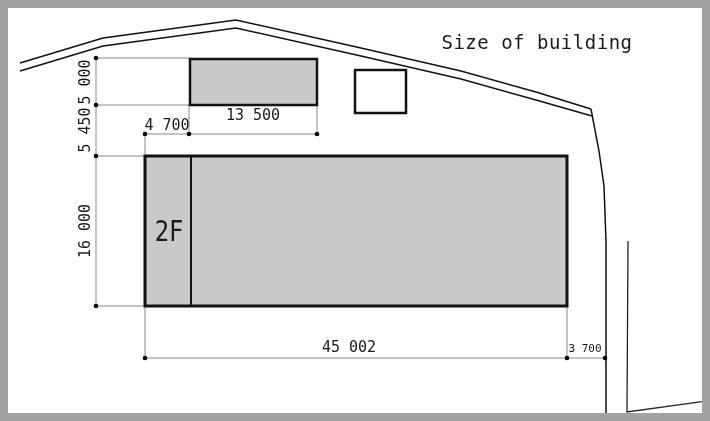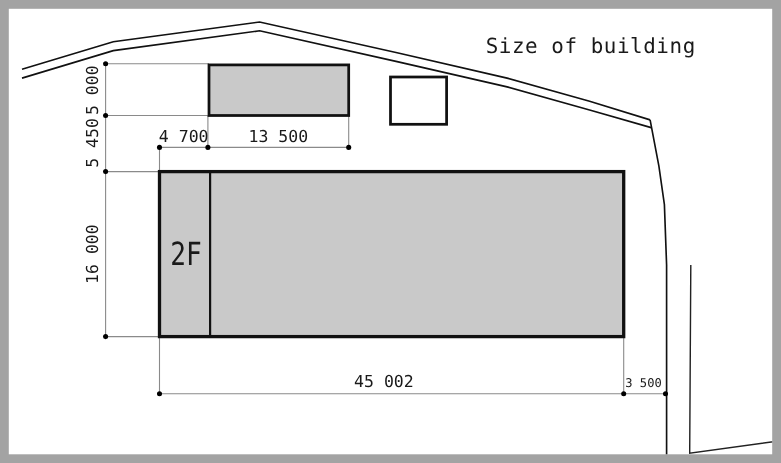--- a/index.html
+++ b/index.html
@@ -76,19 +76,19 @@
     </g>
   </svg>
 
   <span class="lbl title" style="left:433px;top:25px;width:192px;text-align:center;position:absolute;">Size of building</span>
 
   <span class="lbl dim vert" style="left:77px;top:74px;">5 000</span>
   <span class="lbl dim vert" style="left:77px;top:122px;">5 450</span>
   <span class="lbl dim vert" style="left:77px;top:223px;">16 000</span>
 
   <span class="lbl dim center" style="left:159px;top:117px;">4 700</span>
-  <span class="lbl dim center" style="left:245px;top:117px;">13 500</span>
+  <span class="lbl dim center" style="left:245px;top:107px;">13 500</span>
 
   <span class="lbl dim center" style="left:341px;top:339px;">45 002</span>
-  <span class="lbl dim-small center" style="left:577px;top:340px;">3 500</span>
+  <span class="lbl dim-small center" style="left:577px;top:340px;">3 700</span>
 
   <span class="lbl floor" style="left:161px;top:223px;">2F</span>
 </div>
 
 </body></html>

